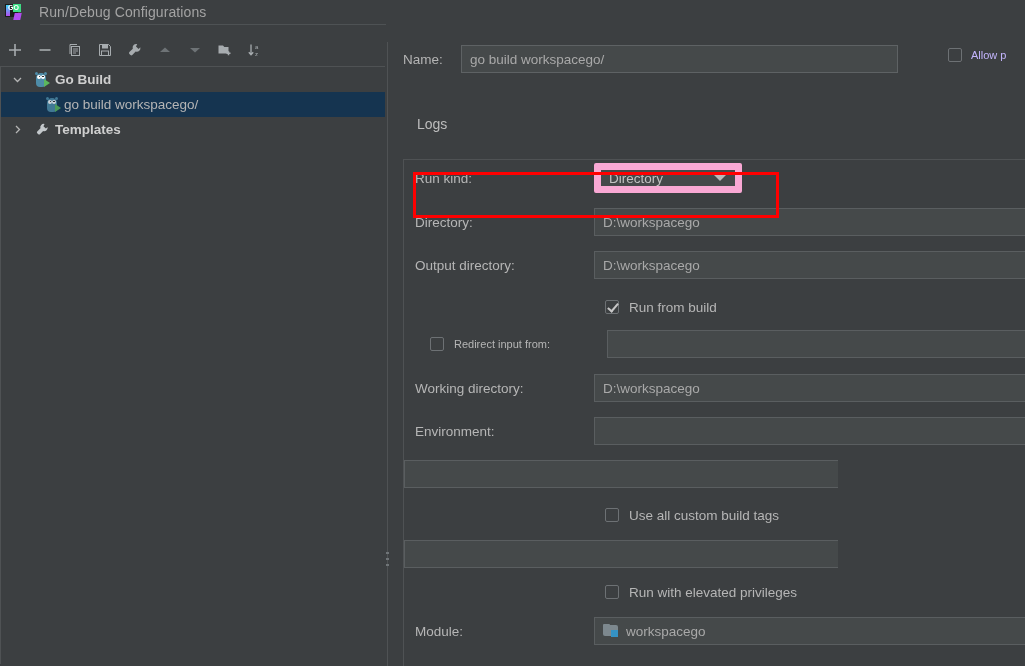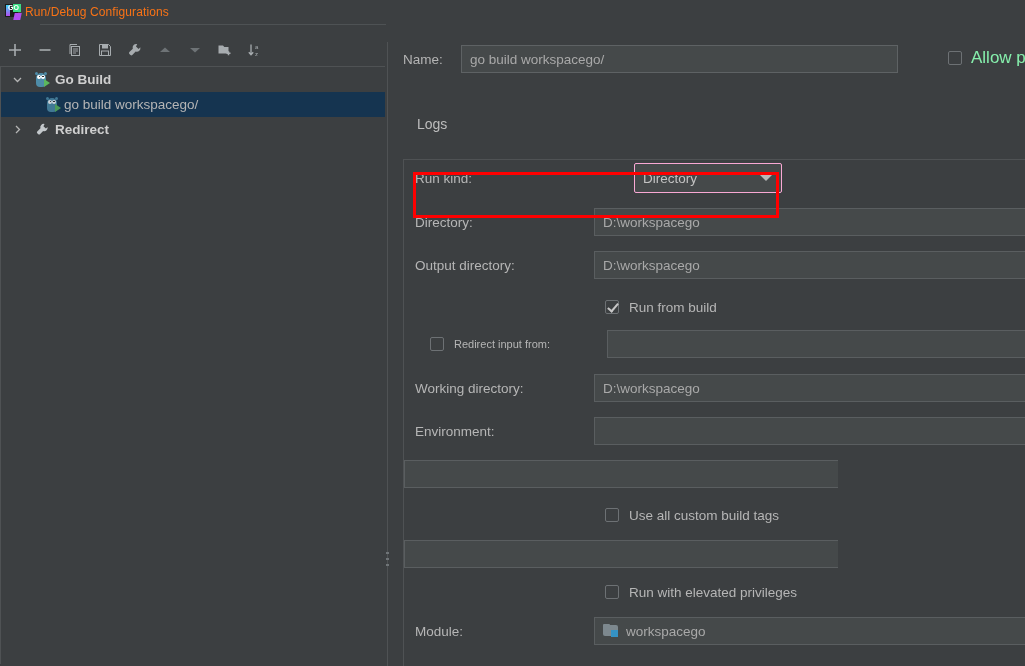--- a/index.html
+++ b/index.html
@@ -23,23 +23,23 @@
 
   
   .titlebar {
     position: absolute; left: 0; top: 0;
     width: 1025px; height: 24px;
     background: #3c3f41;
     display: flex; align-items: center;
     padding-left: 5px;
   }
   .titlebar .title-text {
-    font-size: 12px;
-    color: #f97316;
-    margin-left: 4px;
+    font-size: 14px;
+    color: #a3a3a3;
+    margin-left: 18px;
     letter-spacing: 0.1px;
   }
   .goland-icon {
     width: 16px; height: 16px;
     position: relative;
     display: inline-block;
   }
   .goland-icon .gl-a { position:absolute; left:0; top:0; width:13px; height:13px; background:#1b1b1b; }
   .goland-icon .gl-b { position:absolute; left:1px; top:1px; width:4px; height:11px; background: linear-gradient(180deg,#3dd6f5,#b14df0); }
   .goland-icon .gl-c { position:absolute; left:8px; top:0px; width:8px; height:8px; background:#3ddc84; border-radius:0 0 0 0; }
@@ -168,21 +168,21 @@
   }
   .name-field { width: 437px; }
 
   .allow-parallel {
     position: absolute; left: 559px; top: 20px;
     display: flex; align-items: center;
     white-space: nowrap;
     overflow: hidden;
     width: 77px;
   }
-  .allow-parallel .cb-label { margin-left: 9px; color: #86efac; font-size: 17px;}
+  .allow-parallel .cb-label { margin-left: 9px; color: #c4b5fd; font-size: 11px;}
 
   .checkbox {
     width: 14px; height: 14px;
     border: 1px solid #6d7174;
     background: #3c3f41;
     border-radius: 2px;
     flex: 0 0 14px;
     position: relative;
   }
   .checkbox.checked::after {
@@ -248,28 +248,27 @@
     color: #a9a9a9;
     font-size: 13.5px;
     display: flex; align-items: center;
     padding-left: 8px;
   }
   .fctl-empty { background: #45494a; }
 
   .combo {
     width: 148px; height: 30px;
     background: #45494a;
-    border: 1px solid #f9a8d4;
+    border: 7px solid #f9a8d4;
     display: flex; align-items: center;
     justify-content: space-between;
     padding: 0 9px 0 8px;
     color: #c2c2c2;
     font-size: 13.5px;
     border-radius: 2px;
-    margin-left: 40px;
   }
   .caret {
     width: 0; height: 0;
     border-left: 6px solid transparent;
     border-right: 6px solid transparent;
     border-top: 6px solid #b8b8b8;
   }
 
   .cbrow {
     position: absolute; left: 0;
@@ -423,21 +422,21 @@
           <svg width="11" height="11" viewBox="0 0 11 11">
               <path d="M4 2l3.5 3.5L4 9" fill="none" stroke="#b5b5b5" stroke-width="1.3"></path>
             </svg>
         </span>
         <span style="width:9px"></span>
         <span class="wrench-tree">
           <svg width="15" height="15" viewBox="0 0 16 16">
             <path d="M10.2 2.1a3.6 3.6 0 0 0-4.4 4.6l-3.4 3.4a1.3 1.3 0 0 0 0 1.8l1.1 1.1a1.3 1.3 0 0 0 1.8 0l3.4-3.4a3.6 3.6 0 0 0 4.6-4.4L11.6 7 9 4.4z" fill="#c3c8cb"></path>
           </svg>
         </span>
-        <span class="tree-label bold">Redirect</span>
+        <span class="tree-label bold">Templates</span>
       </div>
     </div>
   </div>
 
   <div class="splitter">
     <div class="line"></div>
     <div class="grip">
         <i></i>
         <i></i>
         <i></i>

